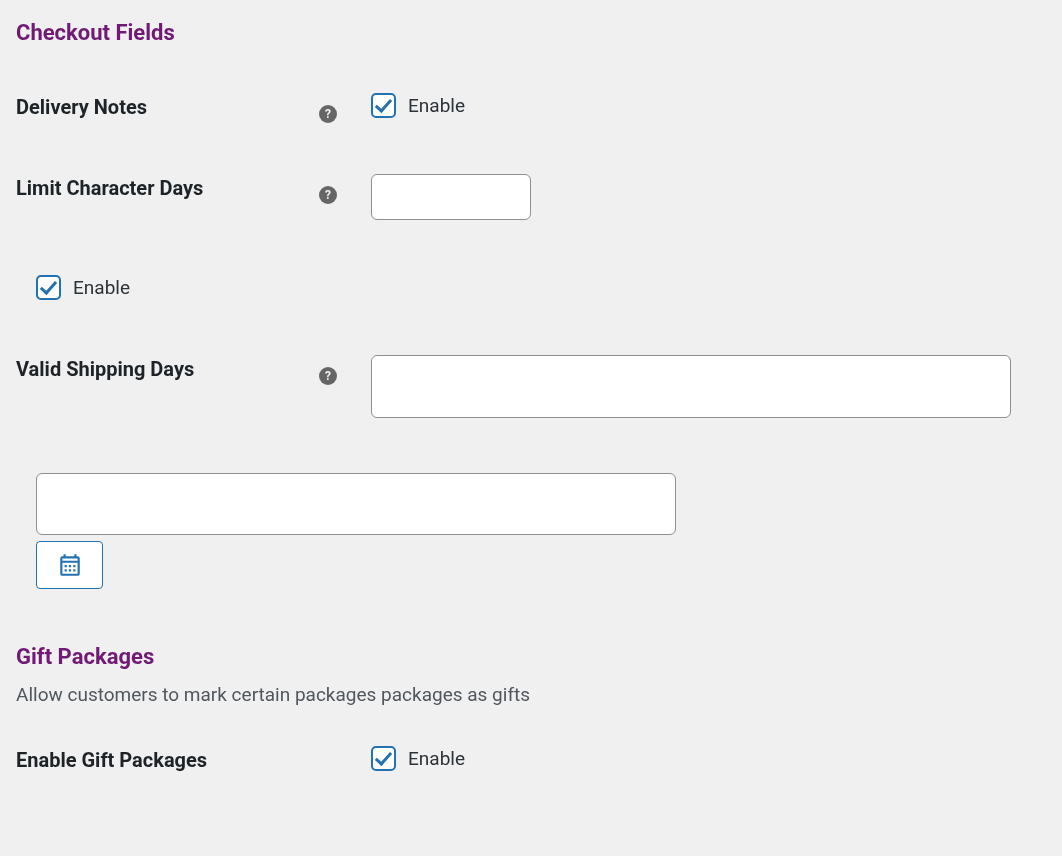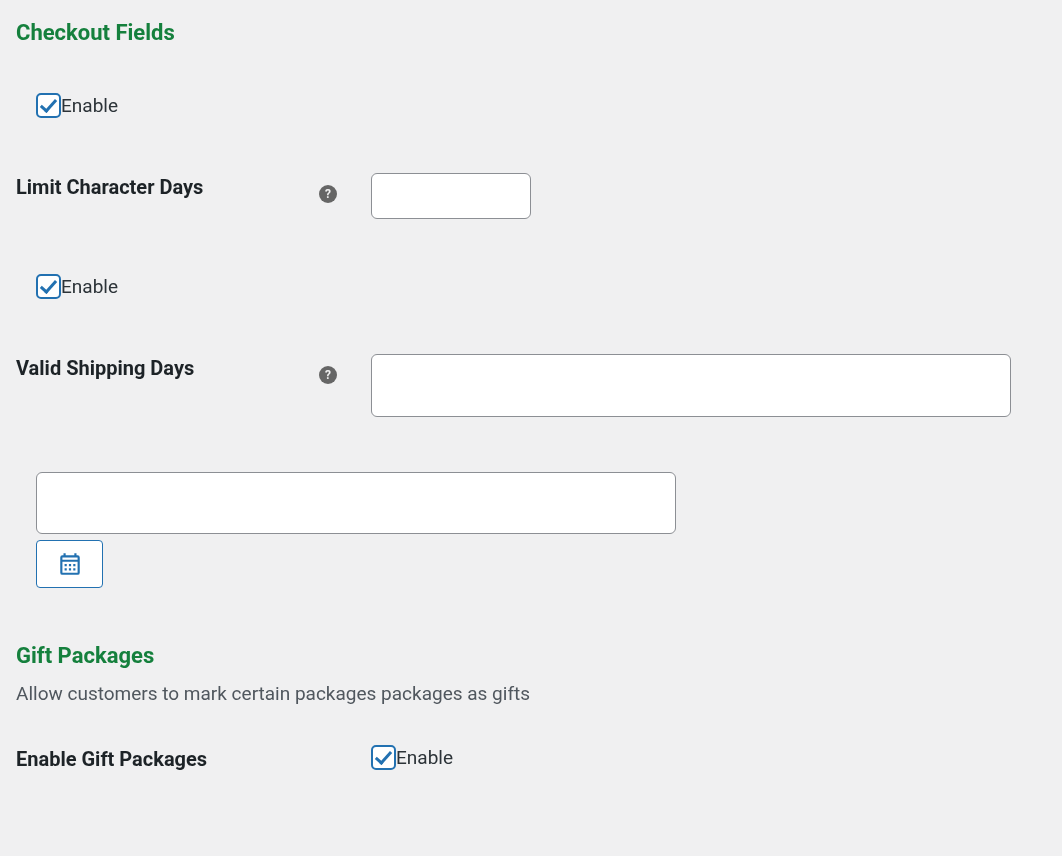--- a/index.html
+++ b/index.html
@@ -6,21 +6,21 @@
     body {
       background: #f0f0f1;
       font-family: -apple-system, BlinkMacSystemFont, "Segoe UI", Roboto, sans-serif;
       color: #1d2327;
       padding: 16px;
       width: 1062px;
     }
     h2.section-title {
       font-size: 22px;
       font-weight: 700;
-      color: #15803d;
+      color: #701a75;
       margin-bottom: 48px;
       margin-top: 4px;
     }
     .section-desc {
       font-size: 19px;
       color: #50575e;
       margin-top: -34px;
       margin-bottom: 40px;
     }
     .form-row {
@@ -84,20 +84,21 @@
       cursor: help;
       margin-top: 6px;
     }
     .help-icon-outline::after {
       content: "?";
     }
     .field-col {
       flex: 1;
       display: flex;
       align-items: center;
+      gap: 12px;
       padding-left: 20px;
     }
     .field-col-stack {
       flex: 1;
       padding-left: 20px;
     }
     .checkbox {
       appearance: none;
       width: 25px;
       height: 25px;
@@ -148,20 +149,24 @@
     }
     .calendar-btn svg { width: 26px; height: 26px; }
     .section-spacer { margin-top: 50px; }
   </style>
 </head>
 <body>
 
 <h2 class="section-title">Checkout Fields</h2>
 
 <div class="form-row">
+  <div class="label-col">
+    <span class="label-text">Delivery Notes</span>
+    <i class="help-icon"></i>
+  </div>
   <div class="field-col">
     <input type="checkbox" class="checkbox" checked="" style="">
     <span class="checkbox-label">Enable</span>
   </div>
 </div>
 
 <div class="form-row">
   <div class="label-col">
     <span class="label-text">Limit Character Days</span>
     <i class="help-icon"></i>

